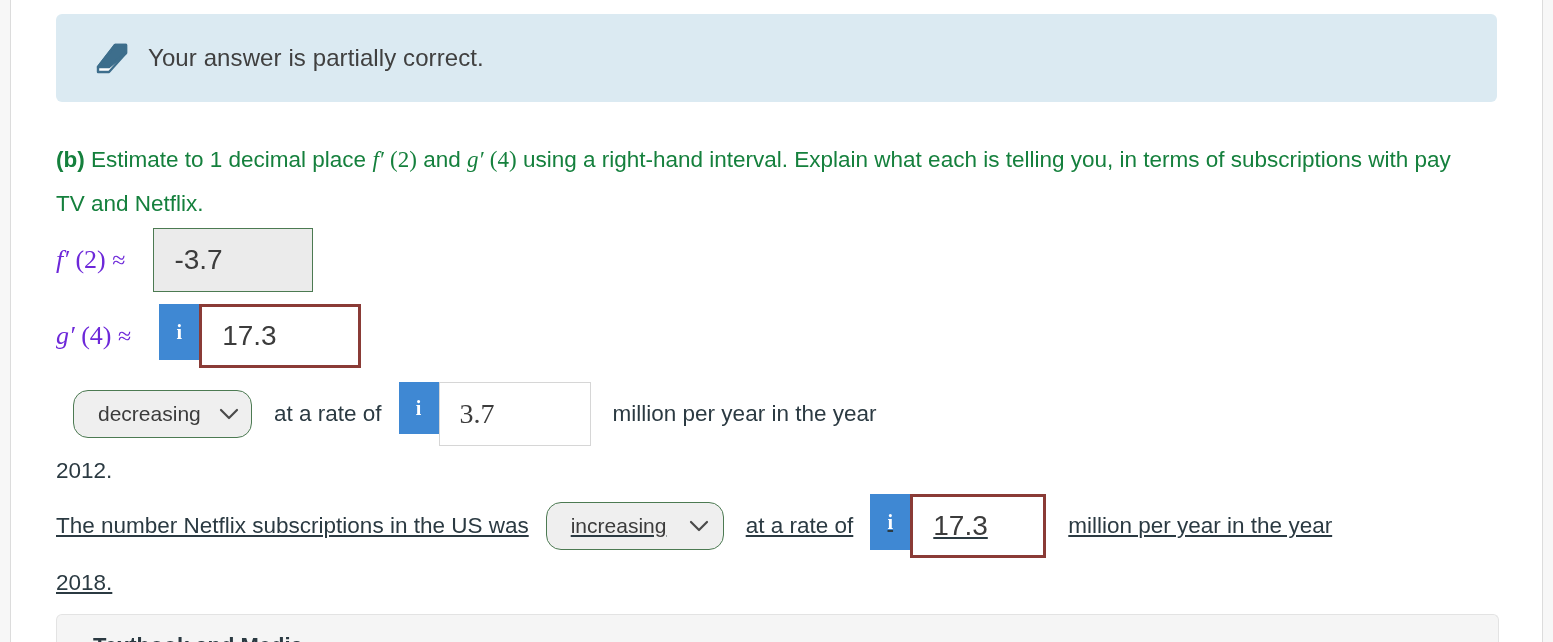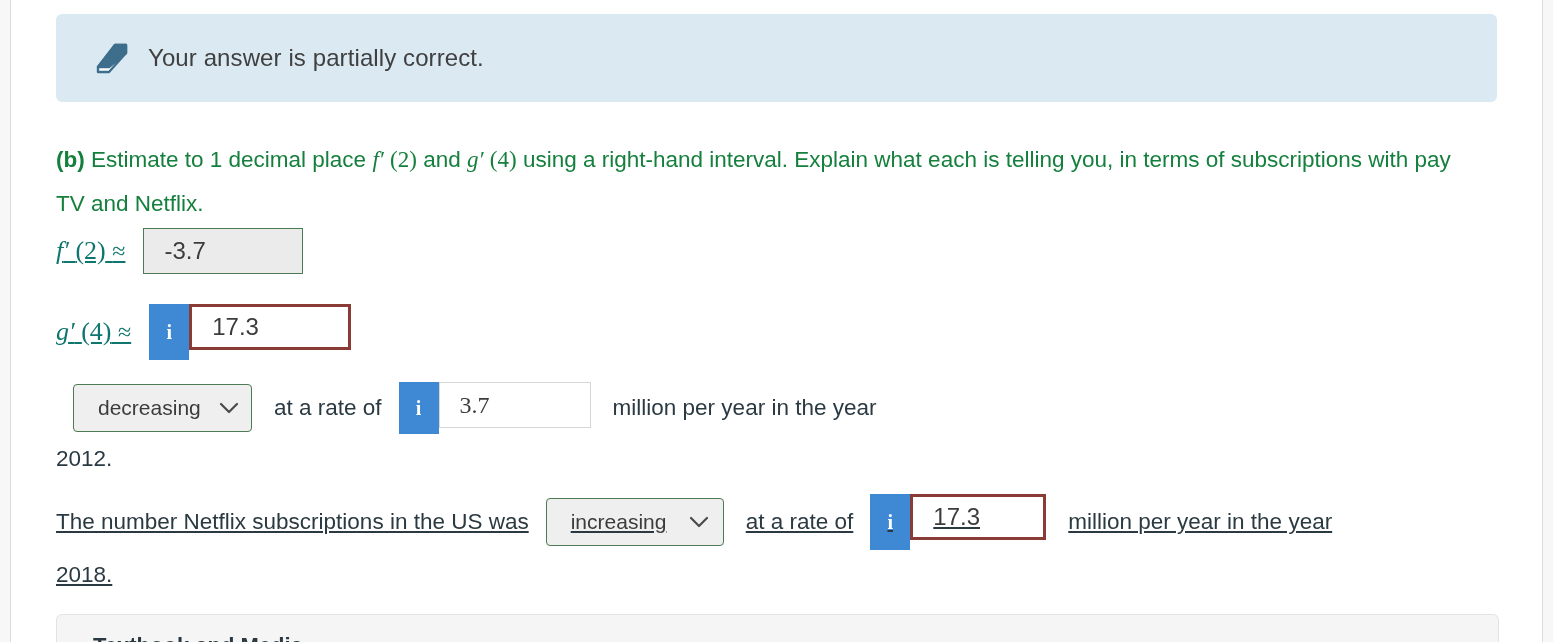--- a/index.html
+++ b/index.html
@@ -100,35 +100,34 @@
     position: absolute;
     display: flex;
     align-items: center;
   }
   .ansrow-a { left: 56px; top: 228px; }
   .ansrow-b { left: 56px; top: 304px; }
 
   .mathlabel {
     font-family: "Liberation Serif", serif;
     font-size: 26px;
-    color: #0f766e;
+    color: #6d28d9;
     white-space: nowrap;
-    margin-right: 18px;
-    text-decoration: underline;
+    margin-right: 28px;
   }
   .mathlabel .it { font-style: italic; }
   .approx { font-size: 24px; font-family: "Liberation Serif", serif; }
 
   
   .field {
     box-sizing: border-box;
-    height: 46px;
-    display: flex;
-    align-items: center;
-    font-size: 24px;
+    height: 64px;
+    display: flex;
+    align-items: center;
+    font-size: 28px;
     color: #3c3c3c;
     background: #ffffff;
     padding-left: 20px;
   }
   .field.correct {
     width: 160px;
     border: 1.5px solid #4c7a52;
     background: #ebebeb;
     color: #3c3c3c;
   }
@@ -187,21 +186,21 @@
     display: block;
     margin-top: 0px;
   }
 
   
   .sel {
     box-sizing: border-box;
     height: 48px;
     background: #efefef;
     border: 1.5px solid #4c7a52;
-    border-radius: 4px;
+    border-radius: 15px;
     display: flex;
     align-items: center;
     justify-content: space-between;
     padding: 0 14px 0 24px;
     font-size: 21px;
     color: #3c3c3c;
     white-space: nowrap;
   }
   .sel-1 { width: 179px; }
   .sel-2 { width: 178px; }

